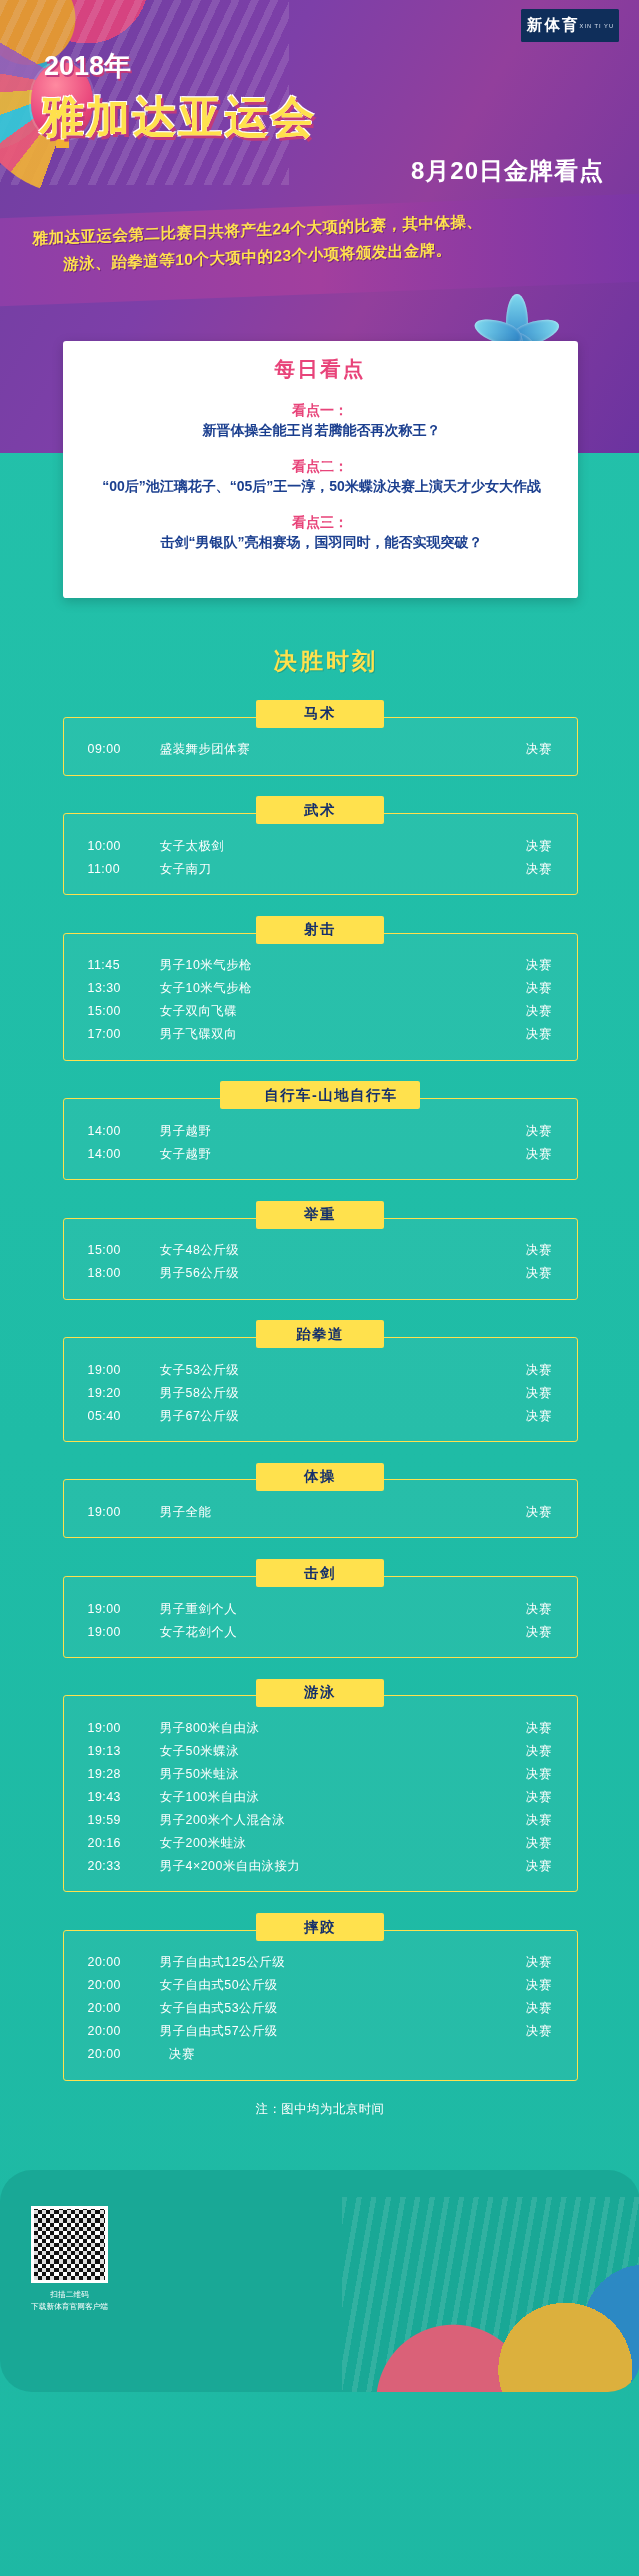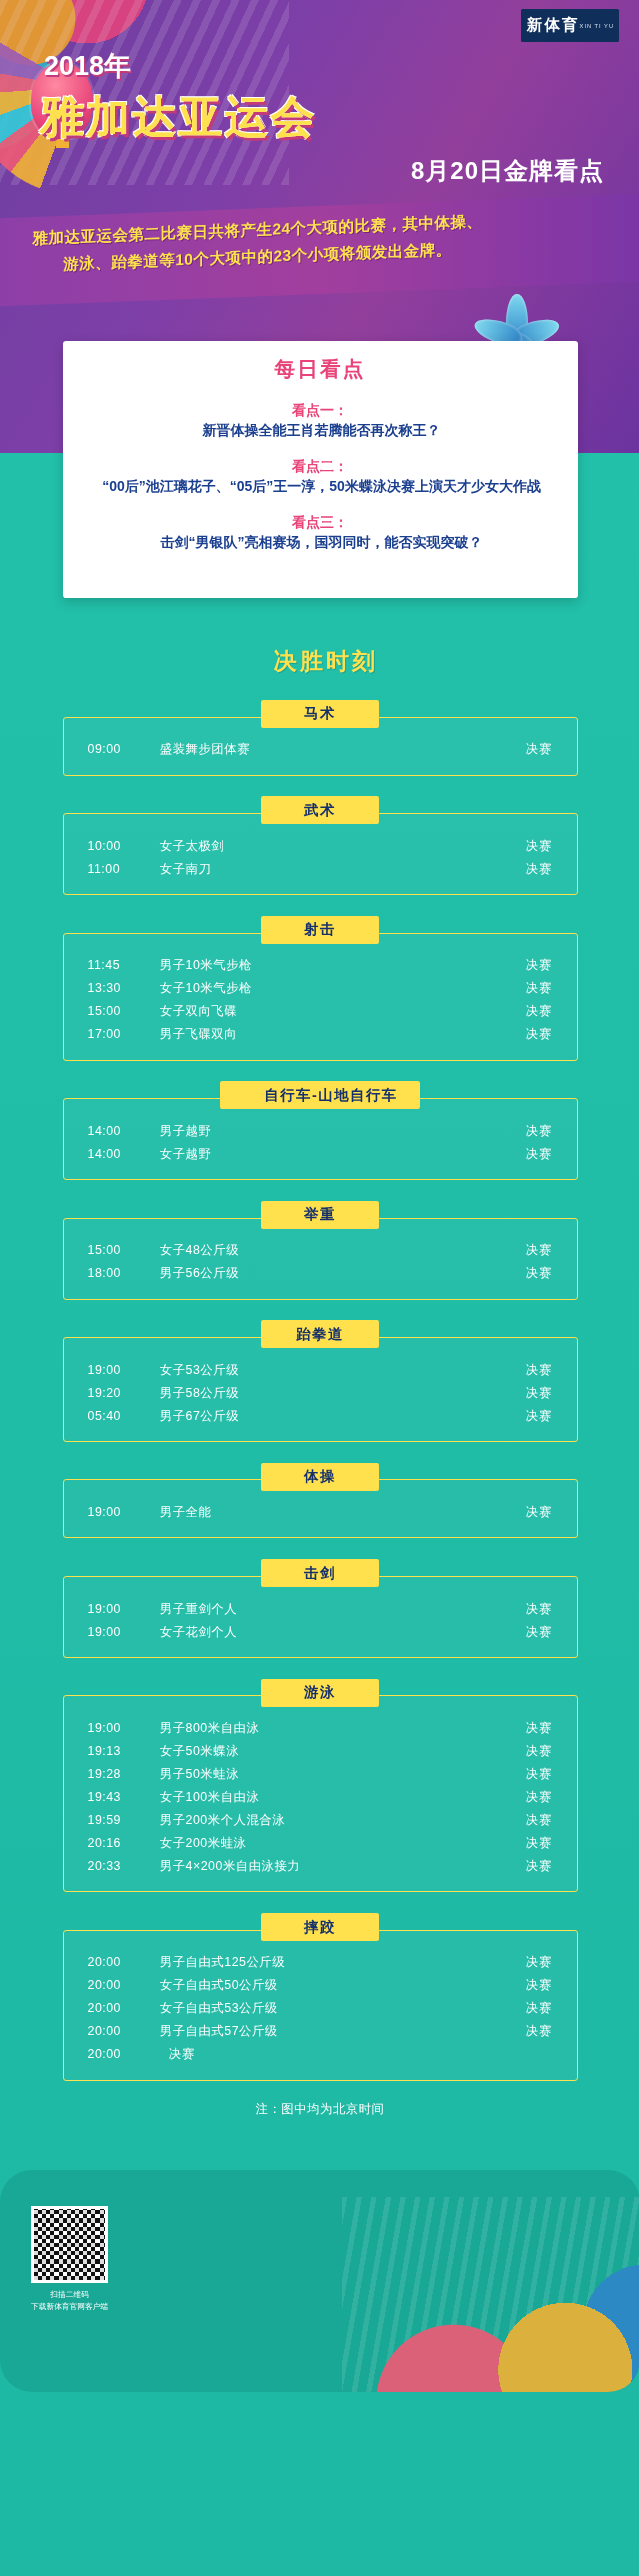--- a/index.html
+++ b/index.html
@@ -129,21 +129,21 @@
     padding-bottom: 20.6px;
   }
   .sched-title {
     text-align:center; color:#ffe14d; font-size: 23px; font-weight: bold;
     letter-spacing: 3.1px; margin-bottom: 23px;
     text-shadow: 1px 1px 0 rgba(0,80,70,.25);
     padding-left: 12px;
   }
   .sport-block { width: 515px; margin: 0 auto 20.6px; }
   .sport-name {
-    width: 118px; margin: 0 auto 0; background: #ffe14d; color: #16306b;
+    width: 128px; margin: 0 auto 0; background: #ffe14d; color: #16306b;
     font-size: 14.4px; font-weight: bold; letter-spacing: 1.5px;
     text-align:center; padding: 4.6px 0; border-radius: 2.1px;
     position: relative; z-index: 2;
   }
   .sport-box {
     border: 1.5px solid #ffe14d; border-radius: 3.1px;
     margin-top: -11.3px; padding: 20.6px 24px 13.4px;
     background: rgba(255,255,255,0.04);
   }
   .ev-row { display: flex; align-items: center; font-size: 12.4px; line-height: 23px; color:#fff; }

